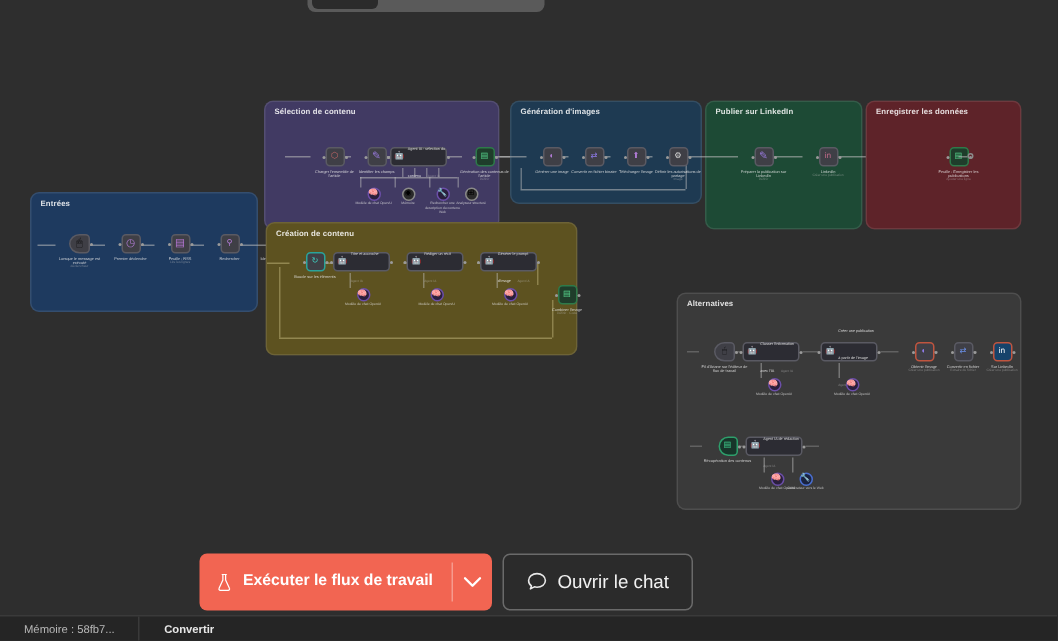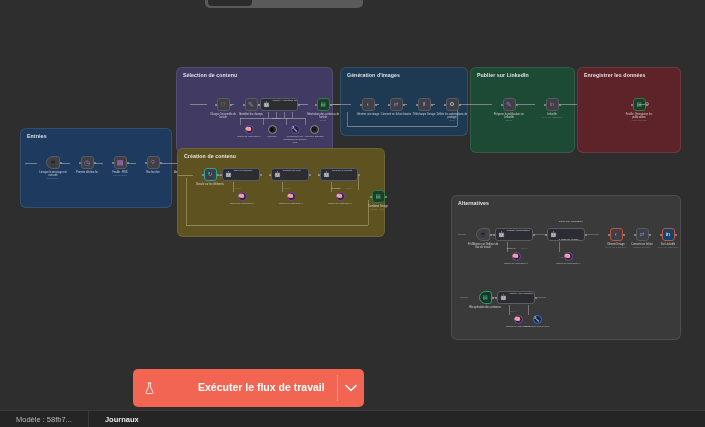--- a/index.html
+++ b/index.html
@@ -140,21 +140,21 @@
     display: flex; align-items: stretch;
     background: #f26552; border-radius: 5px;
     height: 38px; overflow: hidden;
   }
   .run-main {
     display: flex; align-items: center; gap: 7px;
     padding: 0 12px 0 11px;
   }
   .flask-icon { width: 11px; height: 13px; flex: none; }
   .run-text-wrap { display: flex; flex-direction: column; justify-content: center; }
-  .run-title { font-size: 10.5px; font-weight: bold; color: #fff; line-height: 1.25; margin-left: 36px; }
+  .run-title { font-size: 10.5px; font-weight: bold; color: #fff; line-height: 1.25; }
   .run-sub { font-size: 8.5px; color: rgba(255,255,255,0.92); line-height: 1.3; }
   .run-divider { width: 1px; background: rgba(255,255,255,0.35); margin: 6px 0; }
   .run-caret {
     width: 26px; display: flex; align-items: center; justify-content: center;
   }
   .chat-btn {
     display: flex; align-items: center; gap: 7px;
     height: 38px; padding: 0 15px;
     background: #2b2b2b; border: 1px solid #6a6a6a;
     border-radius: 5px;
@@ -653,20 +653,26 @@
         </div>
       </div>
       <div class="run-divider"></div>
       <div class="run-caret">
         <svg width="12" height="8" viewBox="0 0 12 8">
           <path d="M1 1.5 L6 6.5 L11 1.5" fill="none" stroke="#ffffff" stroke-width="1.6" stroke-linecap="round" stroke-linejoin="round"></path>
         </svg>
       </div>
     </div>
 
+    <div class="chat-btn">
+      <svg width="14" height="14" viewBox="0 0 16 16">
+        <path d="M8 1.6c3.6 0 6.4 2.3 6.4 5.2S11.6 12 8 12c-.7 0-1.4-.1-2-.3L3 13.2l.8-2.3C2.3 10 1.6 8.6 1.6 6.8 1.6 3.9 4.4 1.6 8 1.6z" fill="none" stroke="#e8e8e8" stroke-width="1.2" stroke-linejoin="round"></path>
+      </svg>
+      <span class="chat-label">Ouvrir le chat</span>
+    </div>
   </div>
 
   <div class="statusbar">
-    <div class="status-item sep">Modèle : 58fb7...</div>
-    <div class="status-item strong">Journaux</div>
+    <div class="status-item sep">Mémoire : 58fb7...</div>
+    <div class="status-item strong">Convertir</div>
   </div>
 
 </div>
 
 </body></html>

